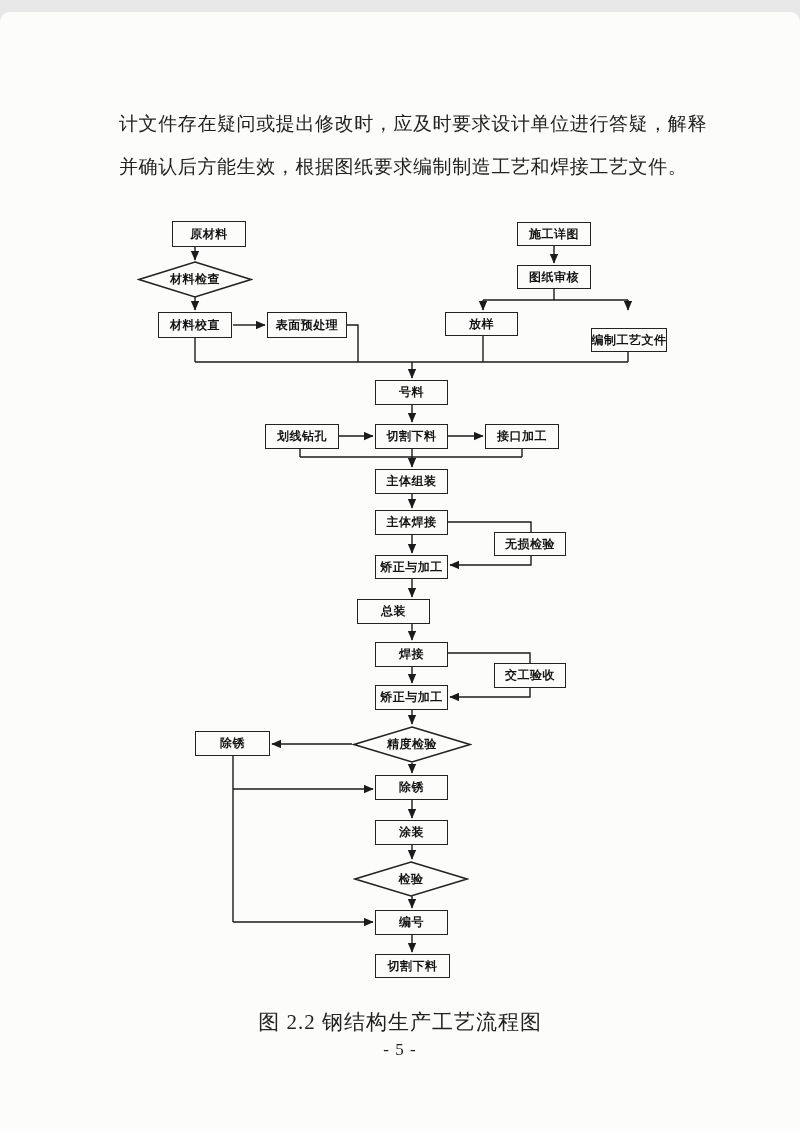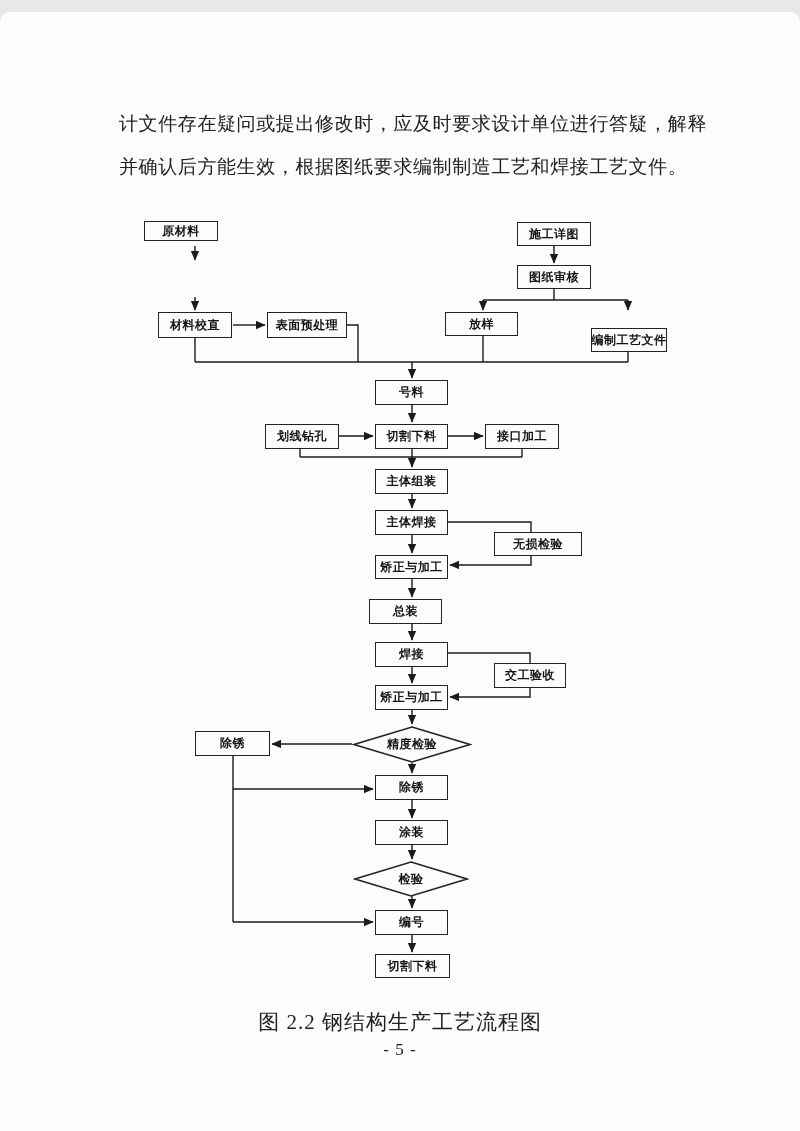--- a/index.html
+++ b/index.html
@@ -132,22 +132,28 @@
         <path d="M233,777 H373" marker-end="url(#arr)"></path>
         <path d="M233,910 H373" marker-end="url(#arr)"></path>
 
         <path d="M412,788 V806" marker-end="url(#arr)"></path>
         <path d="M412,833 V847" marker-end="url(#arr)"></path>
         <path d="M412,884 V896" marker-end="url(#arr)"></path>
         <path d="M412,923 V940" marker-end="url(#arr)"></path>
       </g>
     </svg>
 
-    <div class="node box" style="left:144px;top:209px;width:74px;height:20px">原材料</div>
-
+    <div class="node box" style="left:172px;top:209px;width:74px;height:26px">原材料</div>
+
+    <div class="node diamond" style="left:137px;top:249px;width:116px;height:37px">
+      <svg width="116" height="37">
+        <polygon points="58,1 114,18.5 58,36 2,18.5" fill="#fcfcfb" stroke="#232323" stroke-width="1.5"></polygon>
+      </svg>
+      <span class="lbl">材料检查</span>
+    </div>
 
     <div class="node box" style="left:158px;top:300px;width:74px;height:26px">材料校直</div>
 
     <div class="node box" style="left:267px;top:300px;width:80px;height:26px">表面预处理</div>
 
     <div class="node box" style="left:517px;top:210px;width:74px;height:24px">施工详图</div>
 
     <div class="node box" style="left:517px;top:253px;width:74px;height:24px">图纸审核</div>
 
     <div class="node box" style="left:445px;top:300px;width:73px;height:24px">放样</div>
@@ -159,25 +165,25 @@
     <div class="node box" style="left:265px;top:412px;width:74px;height:25px">划线钻孔</div>
 
     <div class="node box" style="left:375px;top:412px;width:73px;height:25px">切割下料</div>
 
     <div class="node box" style="left:485px;top:412px;width:74px;height:25px">接口加工</div>
 
     <div class="node box" style="left:375px;top:457px;width:73px;height:25px">主体组装</div>
 
     <div class="node box" style="left:375px;top:498px;width:73px;height:25px">主体焊接</div>
 
-    <div class="node box" style="left:494px;top:520px;width:88px;height:24px">无损检验</div>
+    <div class="node box" style="left:494px;top:520px;width:72px;height:24px">无损检验</div>
 
     <div class="node box" style="left:375px;top:543px;width:73px;height:24px">矫正与加工</div>
 
-    <div class="node box" style="left:369px;top:587px;width:73px;height:25px">总装</div>
+    <div class="node box" style="left:357px;top:587px;width:73px;height:25px">总装</div>
 
     <div class="node box" style="left:375px;top:630px;width:73px;height:25px">焊接</div>
 
     <div class="node box" style="left:494px;top:651px;width:72px;height:25px">交工验收</div>
 
     <div class="node box" style="left:375px;top:673px;width:73px;height:25px">矫正与加工</div>
 
     <div class="node diamond" style="left:352px;top:714px;width:120px;height:37px">
       <svg width="120" height="37">
         <polygon points="60,1 118,18.5 60,36 2,18.5" fill="#fcfcfb" stroke="#232323" stroke-width="1.5"></polygon>

